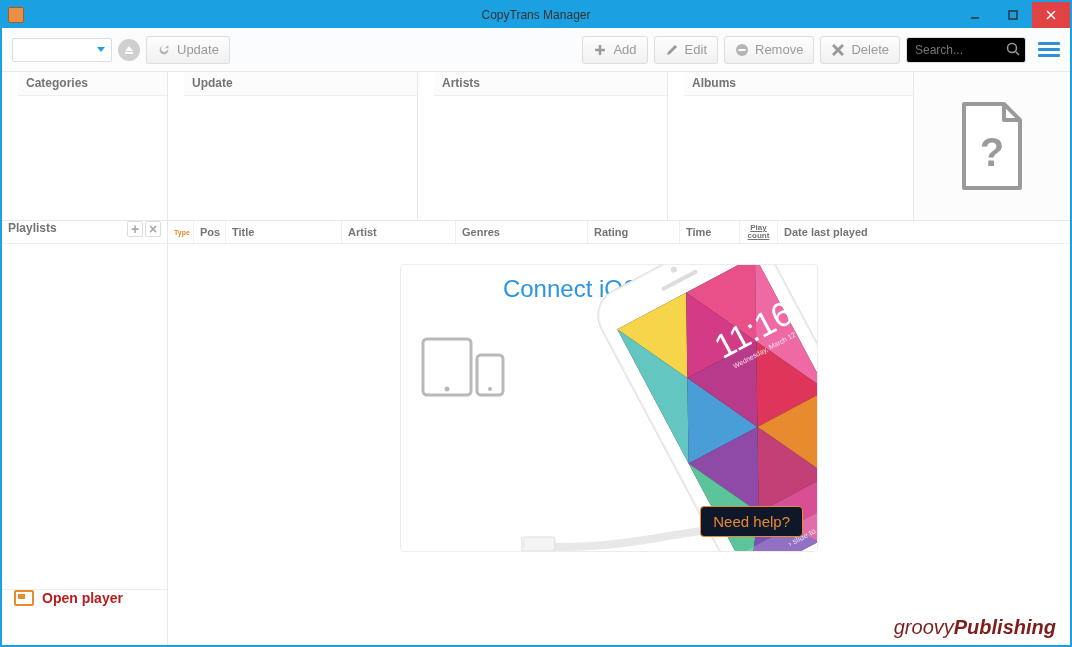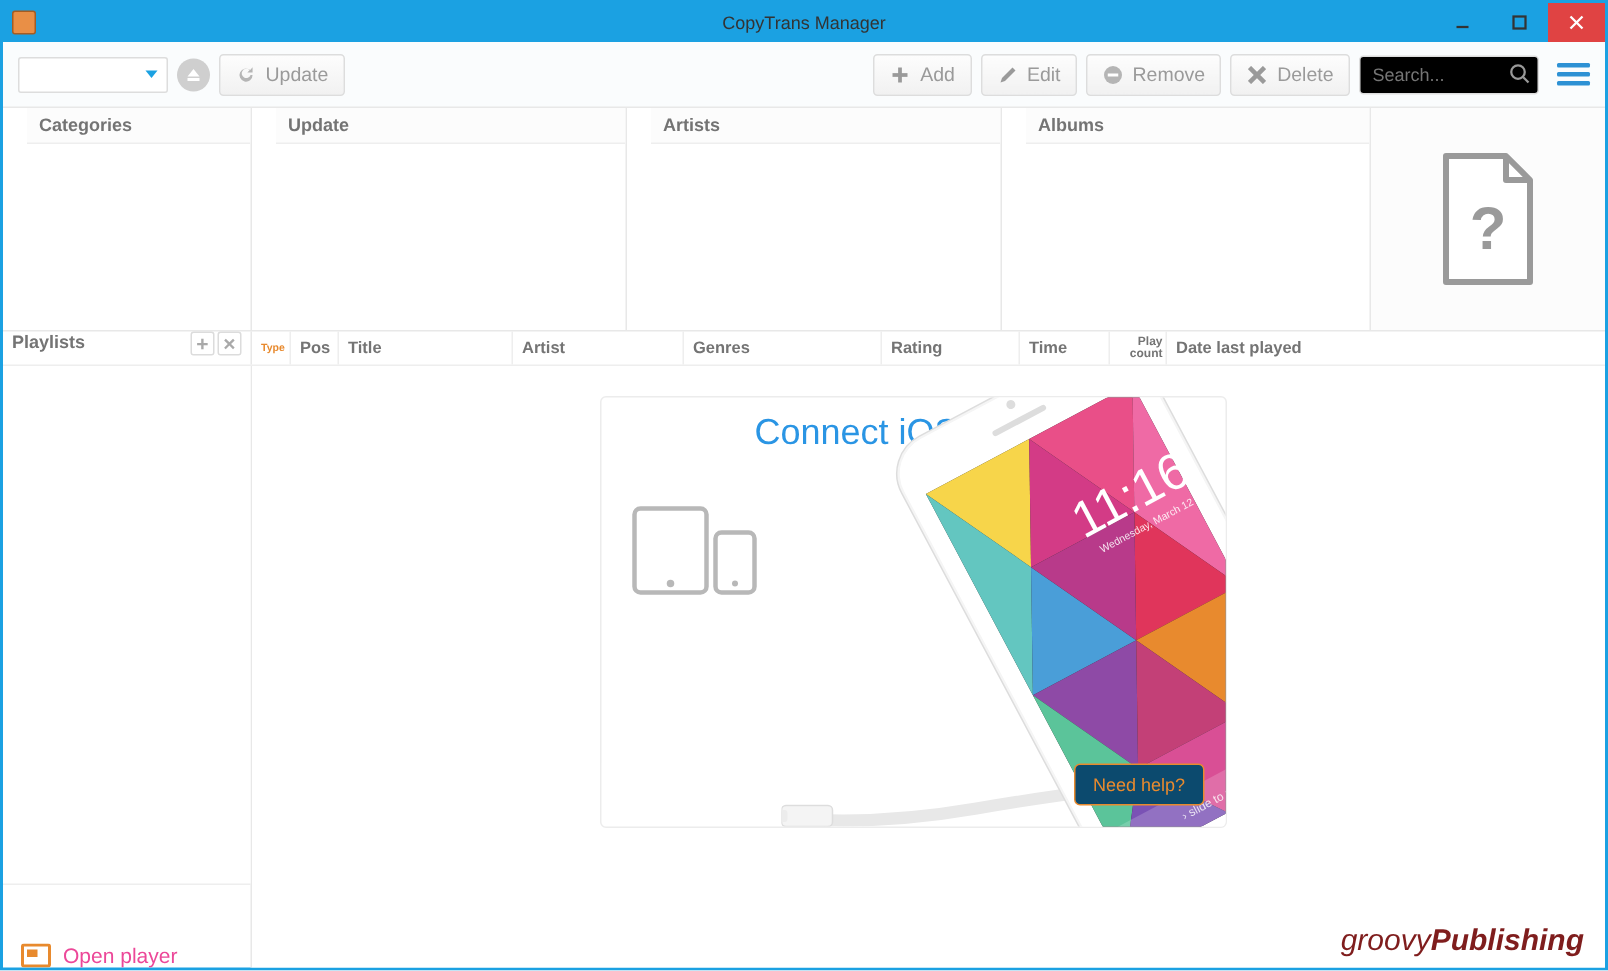--- a/index.html
+++ b/index.html
@@ -36,27 +36,27 @@
 
   .gridheader { height: 24px; display: flex; border-top: 1px solid #e8e8e8; border-bottom: 1px solid #eee; }
   .sidehdr { width: 166px; border-right: 1px solid #e8e8e8; display: flex; align-items: flex-start; padding: 0 6px; font-size: 12px; color: #747474; font-weight: 600; }
   .sidehdr .pbtns { margin-left: auto; color: #a9a9a9; font-size: 14px; display: flex; gap: 2px; }
   .pbtns span { border: 1px solid #dcdcdc; width: 16px; height: 16px; display:flex; align-items:center; justify-content:center; font-weight:bold; border-radius:2px; }
   .ghcol { border-right: 1px solid #eee; font-size: 11px; color: #747474; font-weight: 600; display: flex; align-items: center; padding: 0 6px; }
 
   .mainrow { flex: 1; display: flex; min-height: 0; }
   .sidebar { width: 166px; border-right: 1px solid #e8e8e8; display: flex; flex-direction: column; }
   .sidebar .body { flex: 1; background: #fff; }
-  .openplayer { height: 56px; border-top: 1px solid #eee; display: flex; align-items: flex-end; gap: 8px; padding: 0 12px; color: #ec4899; font-size: 14px; }
+  .openplayer { height: 56px; border-top: 1px solid #eee; display: flex; align-items: flex-start; gap: 8px; padding: 0 12px; color: #b91c1c; font-size: 14px; font-weight: bold; }
 
   .mainarea { flex: 1; position: relative; background: #fff; }
   .connectcard { position: absolute; left: 232px; top: 20px; width: 418px; height: 288px; border: 1px solid #ececec; border-radius: 4px; background: #fff; overflow: hidden; }
   .connectcard h2 { color: #2a95e4; font-weight: 400; font-size: 24px; text-align: center; margin-top: 10px; }
   .devicons { position: absolute; left: 20px; top: 70px; color: #bdbdbd; }
-  .needhelp { position: absolute; right: 14px; bottom: 14px; border: 1px solid #e88a2e; border-radius: 4px; padding: 6px 12px; color: #e88a2e; font-size: 12px; background: #0c4a6e; }
+  .needhelp { position: absolute; right: 14px; bottom: 14px; border: 1px solid #e88a2e; border-radius: 4px; padding: 6px 12px; color: #e88a2e; font-size: 15px; background: #0f172a; }
   .phone { position: absolute; right: -40px; bottom: -70px; transform: rotate(-28deg); }
   .cable { position: absolute; left: 120px; bottom: -6px; }
 
   .watermark { position: absolute; right: 14px; bottom: 6px; font-family: Georgia, serif; font-style: italic; color: #7f1d1d; font-size: 20px; }
   .watermark b { font-weight: 600; font-style: italic; }
 </style>
 </head>
 <body>
 
 <div class="window">
@@ -182,21 +182,21 @@
         <span>×</span>
       </div>
     </div>
     <div class="ghcol" style="width:26px; color:#e88a2e; font-size:7px;">Type</div>
     <div class="ghcol" style="width:32px">Pos</div>
     <div class="ghcol" style="width:116px">Title</div>
     <div class="ghcol" style="width:114px">Artist</div>
     <div class="ghcol" style="width:132px">Genres</div>
     <div class="ghcol" style="width:92px">Rating</div>
     <div class="ghcol" style="width:60px">Time</div>
-    <div class="ghcol" style="width:38px; font-size:8px; line-height:1; text-align:right; white-space:normal; padding:2px;">Play count</div>
+    <div class="ghcol" style="width:38px; font-size:8px; line-height:1; text-align:center; white-space:normal; padding:2px;text-decoration:underline;">Play count</div>
     <div class="ghcol" style="flex:1; border-right:none">Date last played</div>
   </div>
 
   <div class="mainrow">
     <div class="sidebar">
       <div class="body"></div>
       <div class="openplayer">
         <svg width="20" height="16">
             <rect x="1" y="1" width="18" height="14" rx="1" fill="none" stroke="#e88a2e" stroke-width="2"></rect>
             <rect x="4" y="4" width="7" height="5" fill="#e88a2e"></rect>

